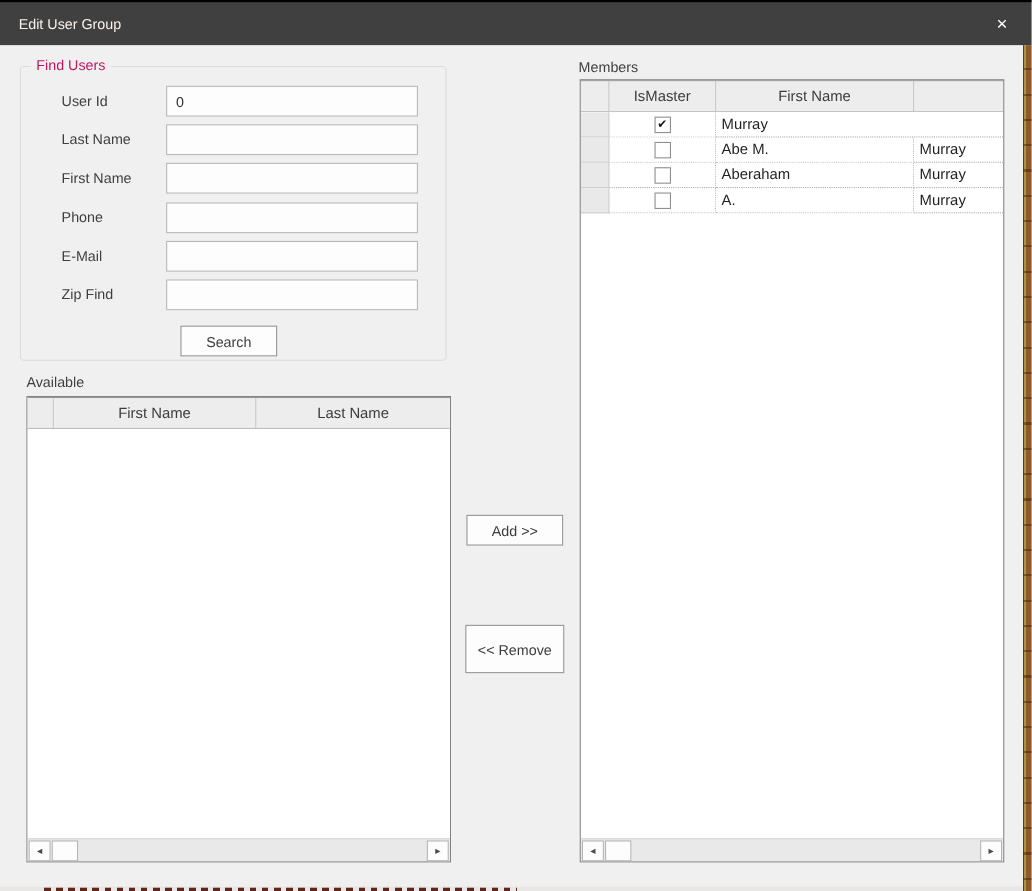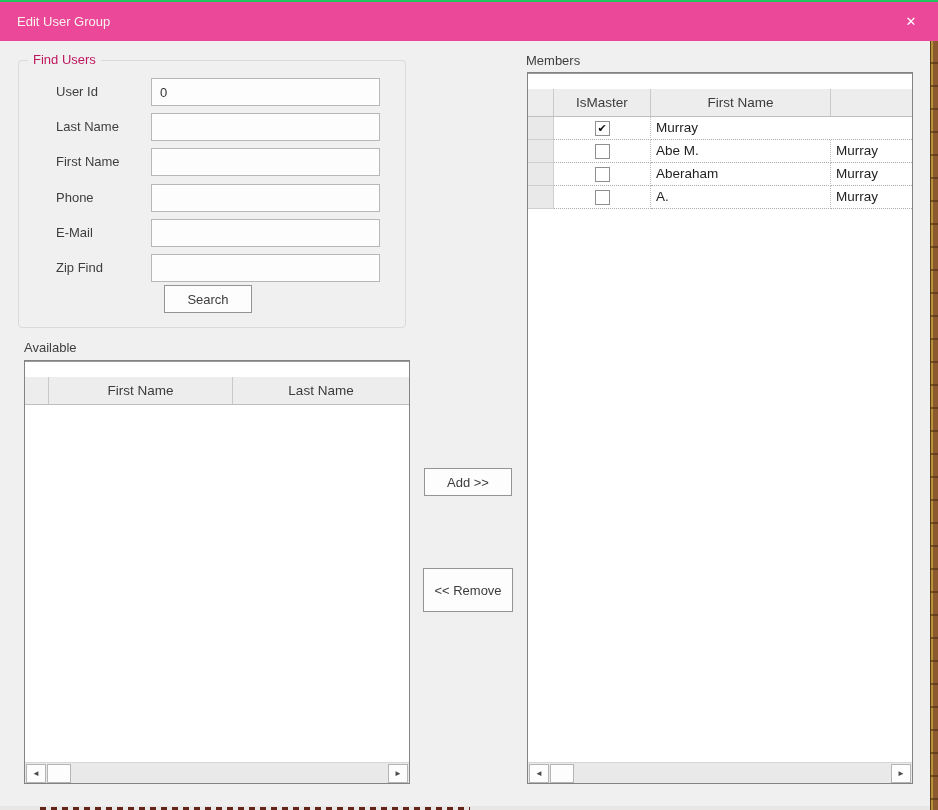--- a/index.html
+++ b/index.html
@@ -4,21 +4,21 @@
 <style>
   * { margin:0; padding:0; box-sizing:border-box; }
   html,body { background:#d8d8d8; }
   .screen {
     position:relative; width:938px; height:810px; overflow:hidden;
     background:#f0f0f0; font-family:"Liberation Sans", sans-serif; color:#3c3c3c;
   }
   
   .titlebar {
     position:absolute; left:0; top:0; width:938px; height:41px;
-    background:#ec4899; border-top:2px solid #22c55e;
+    background:#404040; border-top:2px solid #000000;
   }
   .titlebar .title {
     position:absolute; left:17px; top:0; height:39px; line-height:39px;
     color:#f9f2ec; font-size:13px;
   }
   .close-btn {
     position:absolute; right:12px; top:0; width:30px; height:39px;
     line-height:39px; text-align:center; color:#ffffff; font-size:13px;
   }
   
@@ -52,36 +52,36 @@
     position:absolute; left:132px; width:229px; height:28px;
     border:1px solid #b6b8bc; background:#fdfdfd;
     font-family:"Liberation Sans", sans-serif; font-size:13px; color:#333;
     padding:0 8px; outline:none;
   }
   .btn {
     background:#fdfdfd; border:1px solid #949494; color:#3c3c3c;
     font-family:"Liberation Sans", sans-serif; font-size:13px;
     display:flex; align-items:center; justify-content:center;
   }
-  .search-btn { position:absolute; left:145px; top:224px; width:88px; height:28px; }
+  .search-btn { position:absolute; left:145px; top:235px; width:88px; height:28px; }
   
   .section-label { position:absolute; font-size:13px; color:#3e3e3e; white-space:nowrap; }
   .available-label { left:24px; top:340px; }
   .members-label   { left:526px; top:53px; }
   
   .grid {
     position:absolute; background:#ffffff; border:1px solid #838383;
     box-shadow: inset 0 1px 0 #9a9a9a;
     display:flex; flex-direction:column; overflow:hidden;
   }
   .available-grid { left:24px;  top:360px; width:386px; height:424px; }
   .members-grid   { left:527px; top:72px;  width:386px; height:712px; }
   .grid-header {
     display:flex; height:28px; flex:0 0 28px; background:#ededed;
-    border-bottom:1px solid #bfbfbf; margin-top:16px;
+    border-bottom:1px solid #bfbfbf; margin-top:1px;
   }
   .hcell {
     height:27px; line-height:27px; text-align:center; font-size:13.5px;
     color:#3c3c3c; border-right:1px solid #c9c9c9; overflow:hidden; white-space:nowrap;
   }
   .hcell:last-child { border-right:none; }
   .grid-body { flex:1 1 auto; background:#ffffff; overflow:hidden; }
   
   .m-row { display:flex; height:23px; background:#fff; }
   .sel-cell {

